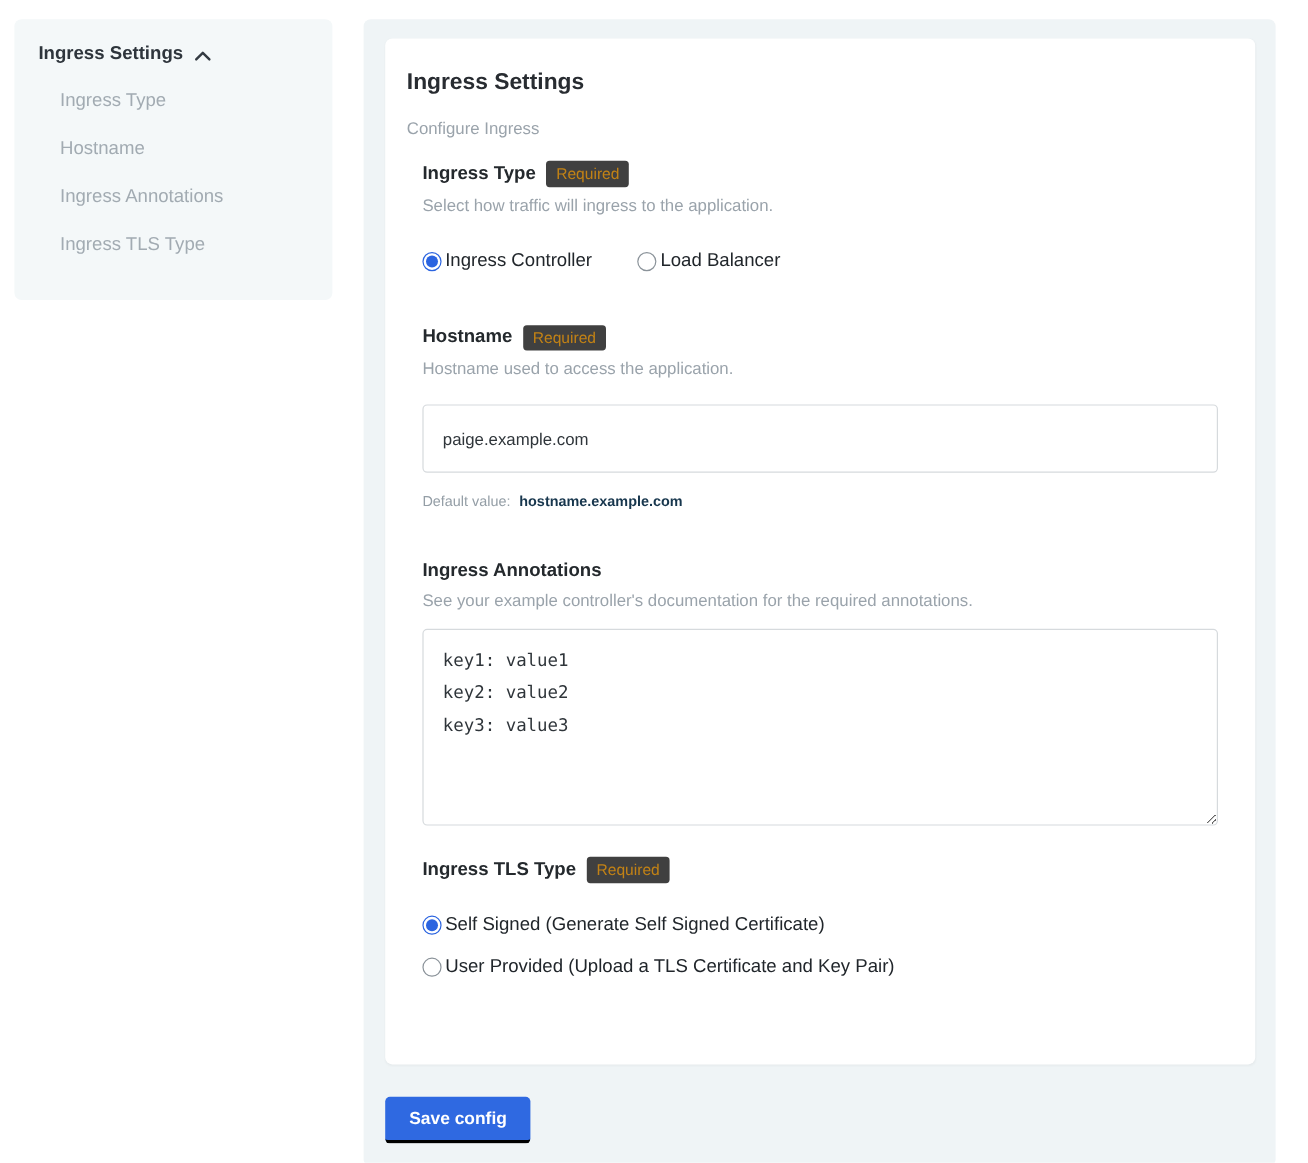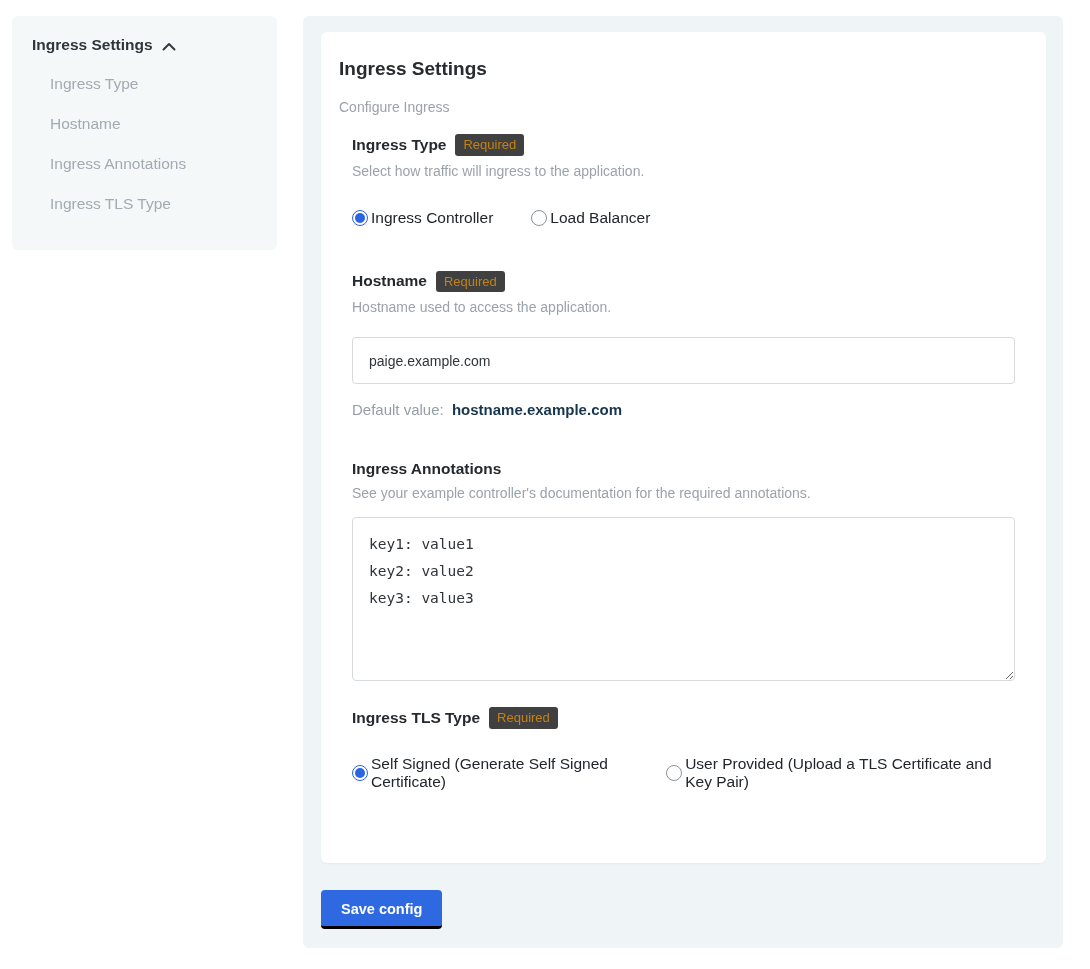--- a/index.html
+++ b/index.html
@@ -83,21 +83,21 @@
     border-radius: 3px;
     line-height: 1.2;
   }
   .help {
     margin: 7px 0 0 0;
     font-size: 14px;
     color: #9aa3ab;
   }
 
   .radio-row-inline { display: flex; gap: 38px; margin-top: 30px; }
-  .radio-stack { display: flex; flex-direction: row; gap: 17px; margin-top: 26px; }
+  .radio-stack { display: flex; flex-direction: column; gap: 17px; margin-top: 26px; }
   .radio {
     display: flex;
     align-items: center;
     gap: 3px;
     font-size: 15.5px;
     color: #21262b;
     cursor: pointer;
   }
   .radio-dot {
     width: 16px; height: 16px;
@@ -113,32 +113,32 @@
   .radio-dot.checked::after {
     content: "";
     width: 10px; height: 10px;
     border-radius: 50%;
     background: #2b64e0;
   }
 
   .text-input {
     display: block;
     width: 100%;
-    height: 47px;
+    height: 57px;
     margin-top: 22px;
     border: 1px solid #d6dadd;
     border-radius: 4px;
     background: #fff;
     padding: 0 16px;
     font-size: 14px;
     color: #2f353a;
     font-family: "Liberation Sans", sans-serif;
     outline: none;
   }
-  .default-line { margin-top: 17px; font-size: 15px; color: #949ea6; }
+  .default-line { margin-top: 17px; font-size: 12px; color: #949ea6; }
   .default-value { color: #17364d; font-weight: 700; margin-left: 4px; }
 
   .annotations-textarea {
     display: block;
     width: 100%;
     height: 164px;
     margin-top: 16px;
     border: 1px solid #d6dadd;
     border-radius: 4px;
     background: #fff;

